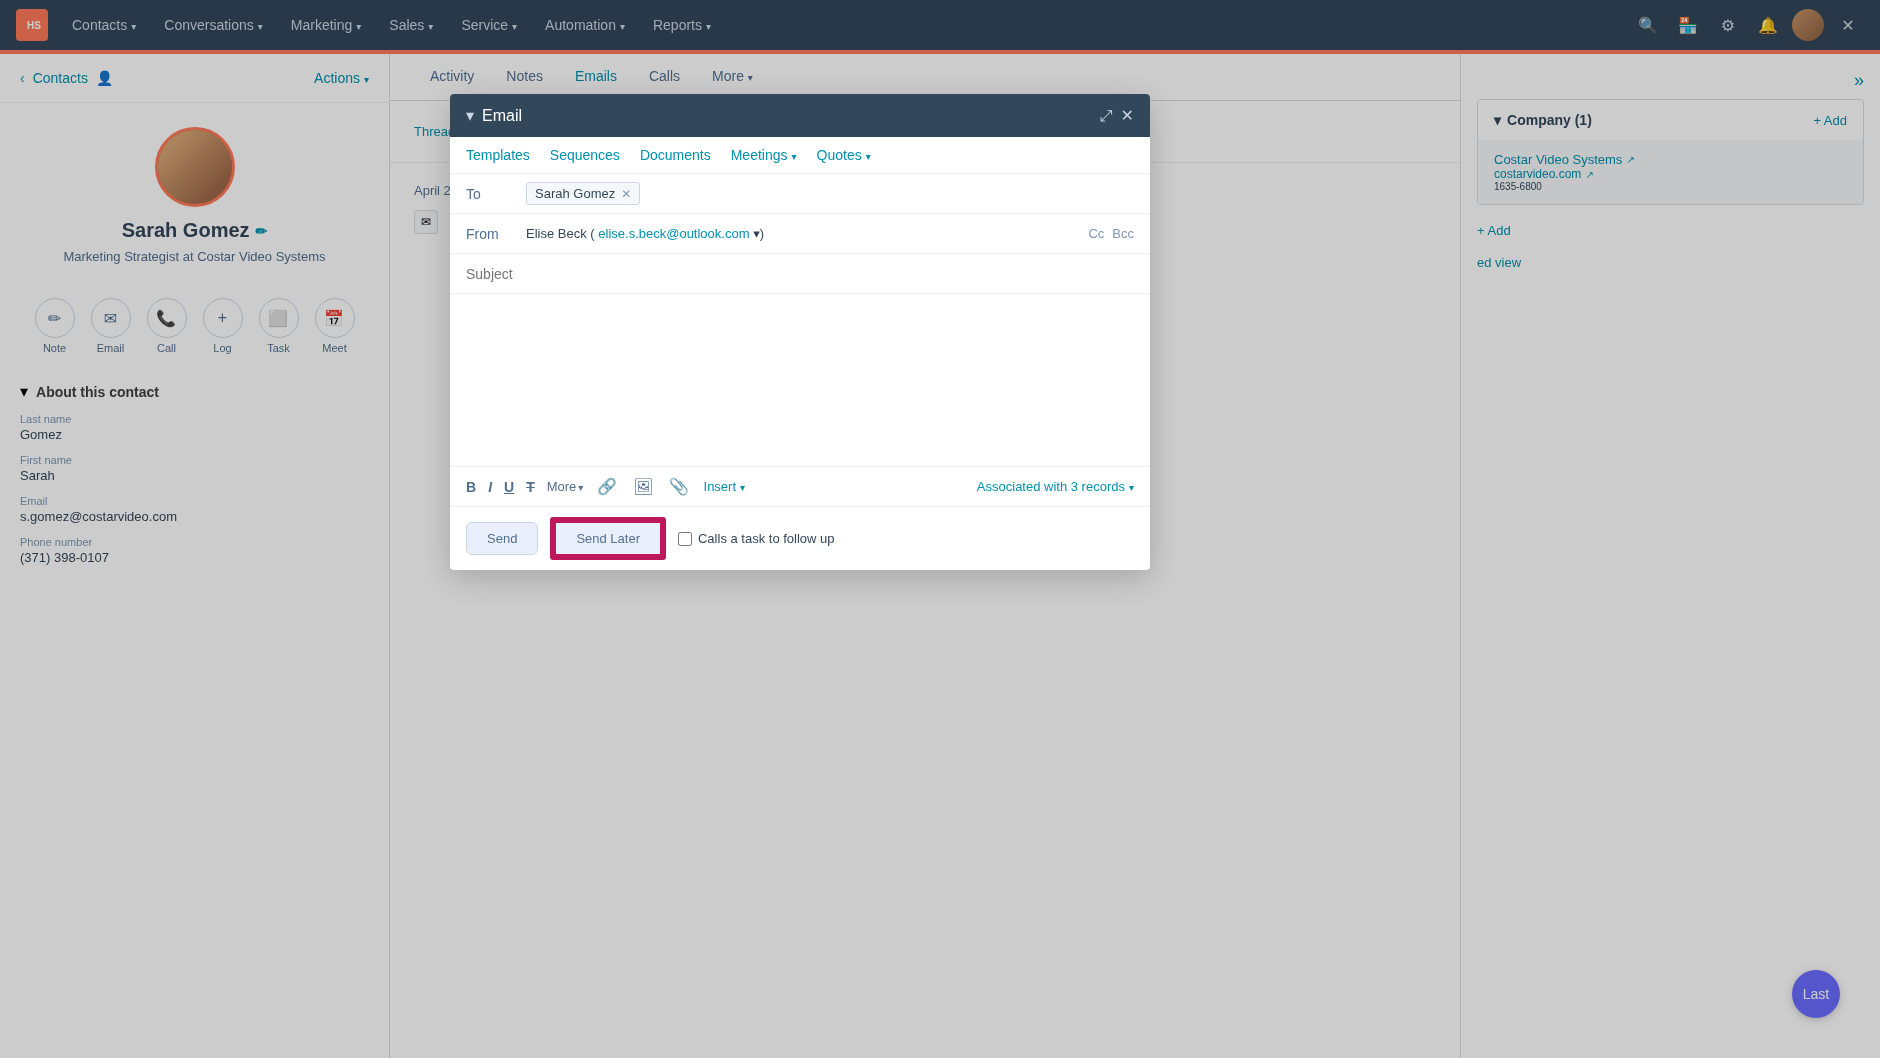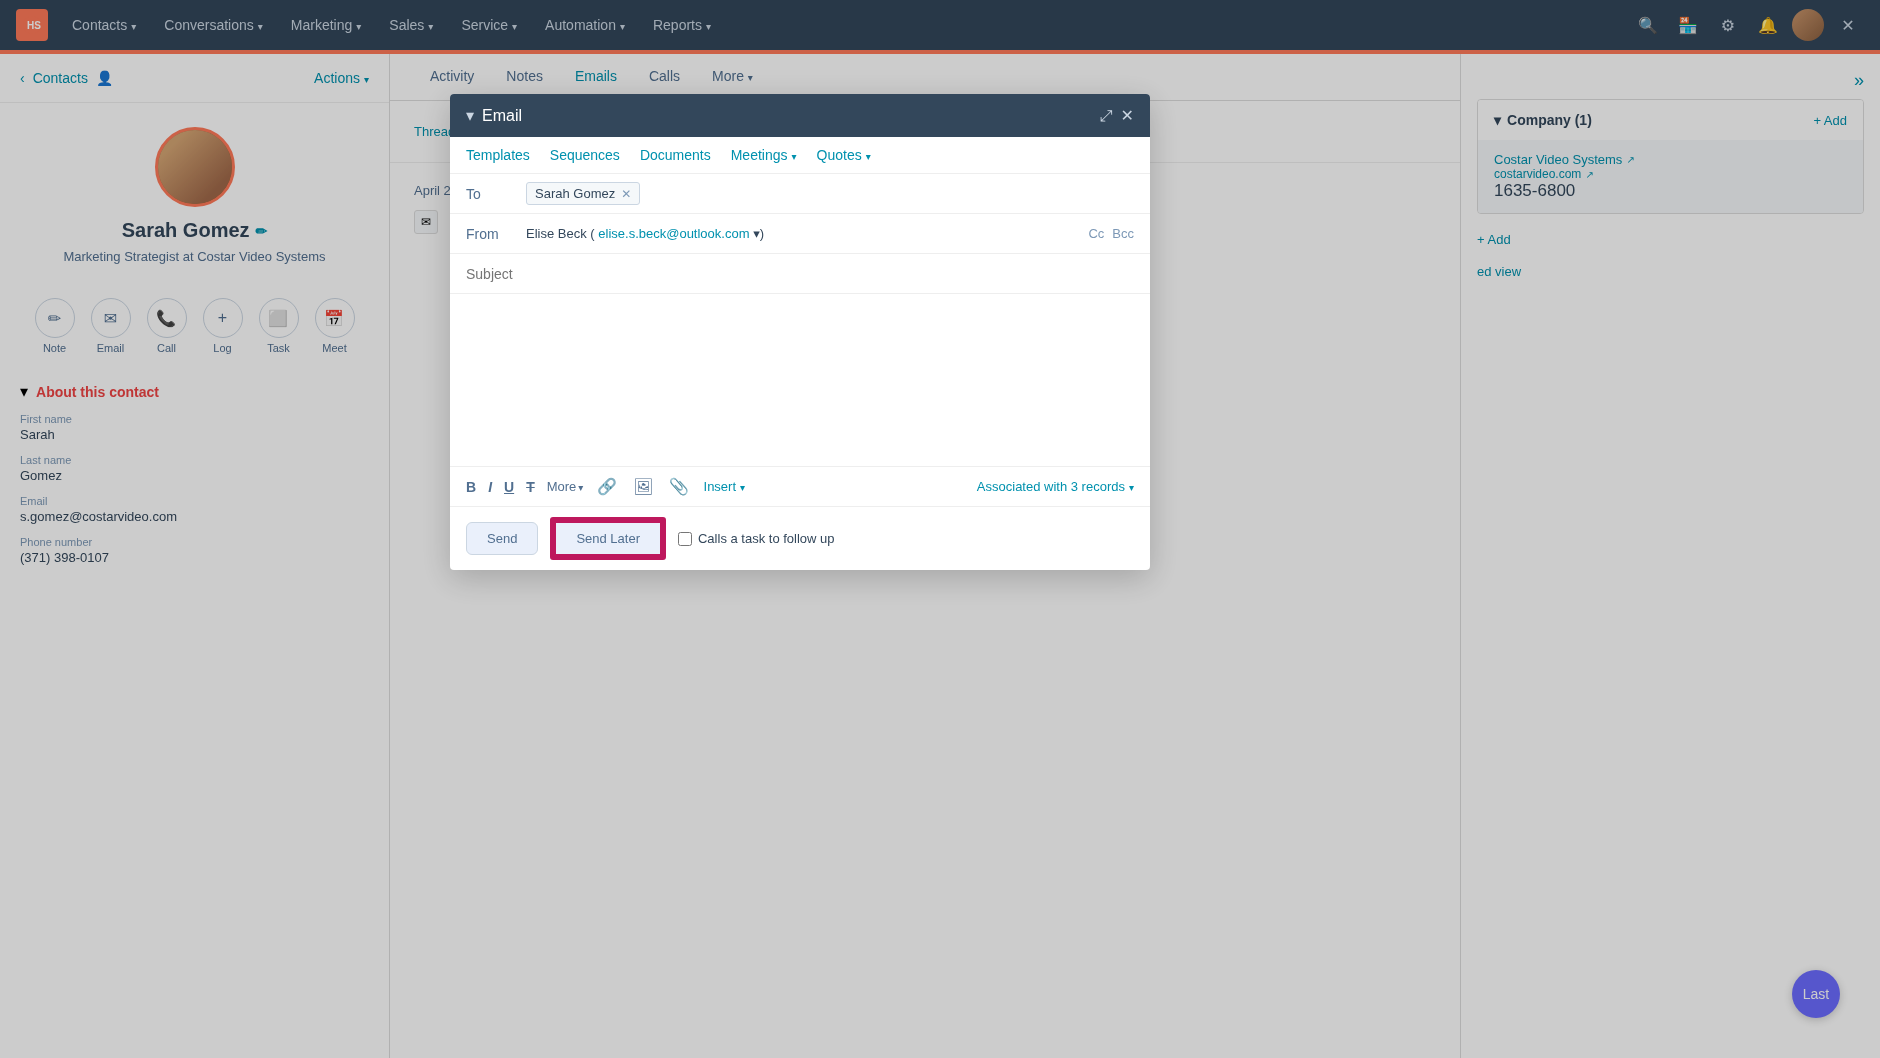--- a/index.html
+++ b/index.html
@@ -136,21 +136,21 @@
     .action-btn-label { font-size: 11px; color: #516f90; }
 
     .about-section {
       padding: 0 20px;
     }
     .about-header {
       display: flex; align-items: center; gap: 8px;
       padding: 12px 0;
       cursor: pointer;
     }
-    .about-title { font-size: 14px; font-weight: 600; color: #ef4444; }
+    .about-title { font-size: 14px; font-weight: 600; color: #404040; }
     .field-group { margin-bottom: 12px; }
     .field-label { font-size: 11px; color: #7c98b6; margin-bottom: 2px; }
     .field-value { font-size: 13px; color: #33475b; }
 
     
     .center-content {
       flex: 1;
       background: white;
       display: flex;
       flex-direction: column;
@@ -213,21 +213,21 @@
       display: flex; align-items: center; justify-content: space-between;
       padding: 12px 16px;
       background: white; cursor: pointer;
     }
     .company-title { font-size: 14px; font-weight: 600; color: #33475b; display: flex; align-items: center; gap: 6px; }
     .add-link { color: #0091ae; font-size: 13px; cursor: pointer; }
 
     .company-info { padding: 12px 16px; background: #f5f8fa; }
     .company-name { color: #0091ae; font-size: 13px; font-weight: 500; cursor: pointer; display: flex; align-items: center; gap: 4px; }
     .company-email { color: #0091ae; font-size: 12px; cursor: pointer; display: flex; align-items: center; gap: 4px; }
-    .company-phone { font-size: 17px; color: #33475b; }
+    .company-phone { font-size: 10px; color: #33475b; }
 
     .activity-item {
       border: 1px solid #ddd; border-radius: 4px;
       margin-bottom: 12px; padding: 12px 16px;
     }
     .activity-title { color: #0091ae; font-size: 13px; cursor: pointer; }
     .activity-detail { font-size: 12px; color: #516f90; margin-top: 4px; }
 
     .expanded-view { color: #0091ae; font-size: 13px; cursor: pointer; }
 
@@ -455,26 +455,26 @@
         <div class="action-btn-label">Meet</div>
       </div>
     </div>
 
     <div class="about-section">
       <div class="about-header">
         <span>▾</span>
         <span class="about-title">About this contact</span>
       </div>
       <div class="field-group">
+        <div class="field-label">Last name</div>
+        <div class="field-value">Gomez</div>
+      </div>
+      <div class="field-group">
         <div class="field-label">First name</div>
         <div class="field-value">Sarah</div>
-      </div>
-      <div class="field-group">
-        <div class="field-label">Last name</div>
-        <div class="field-value">Gomez</div>
       </div>
       <div class="field-group">
         <div class="field-label">Email</div>
         <div class="field-value">s.gomez@costarvideo.com</div>
       </div>
       <div class="field-group">
         <div class="field-label">Phone number</div>
         <div class="field-value">(371) 398-0107</div>
       </div>
     </div>

